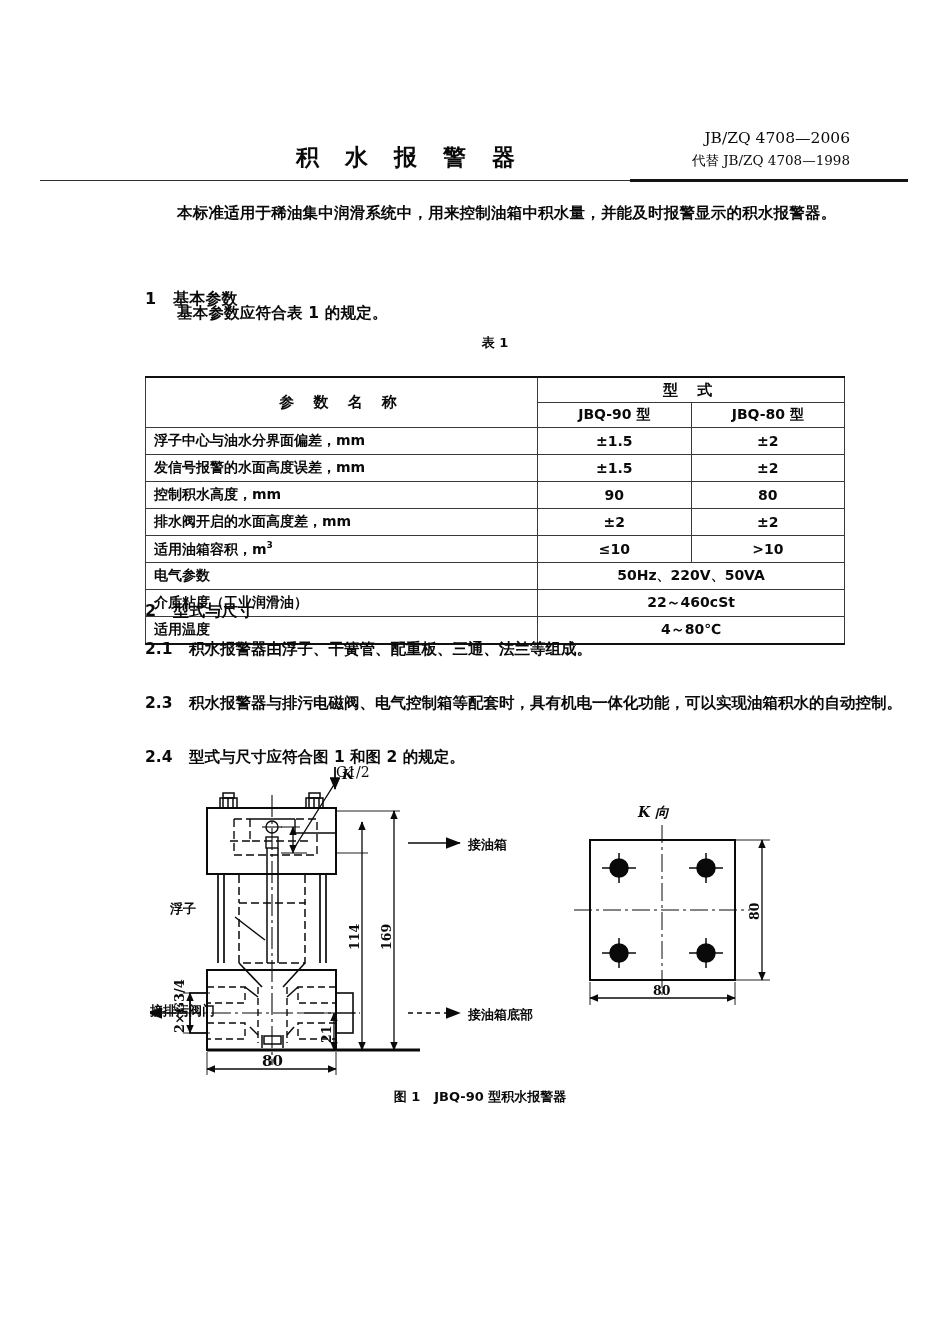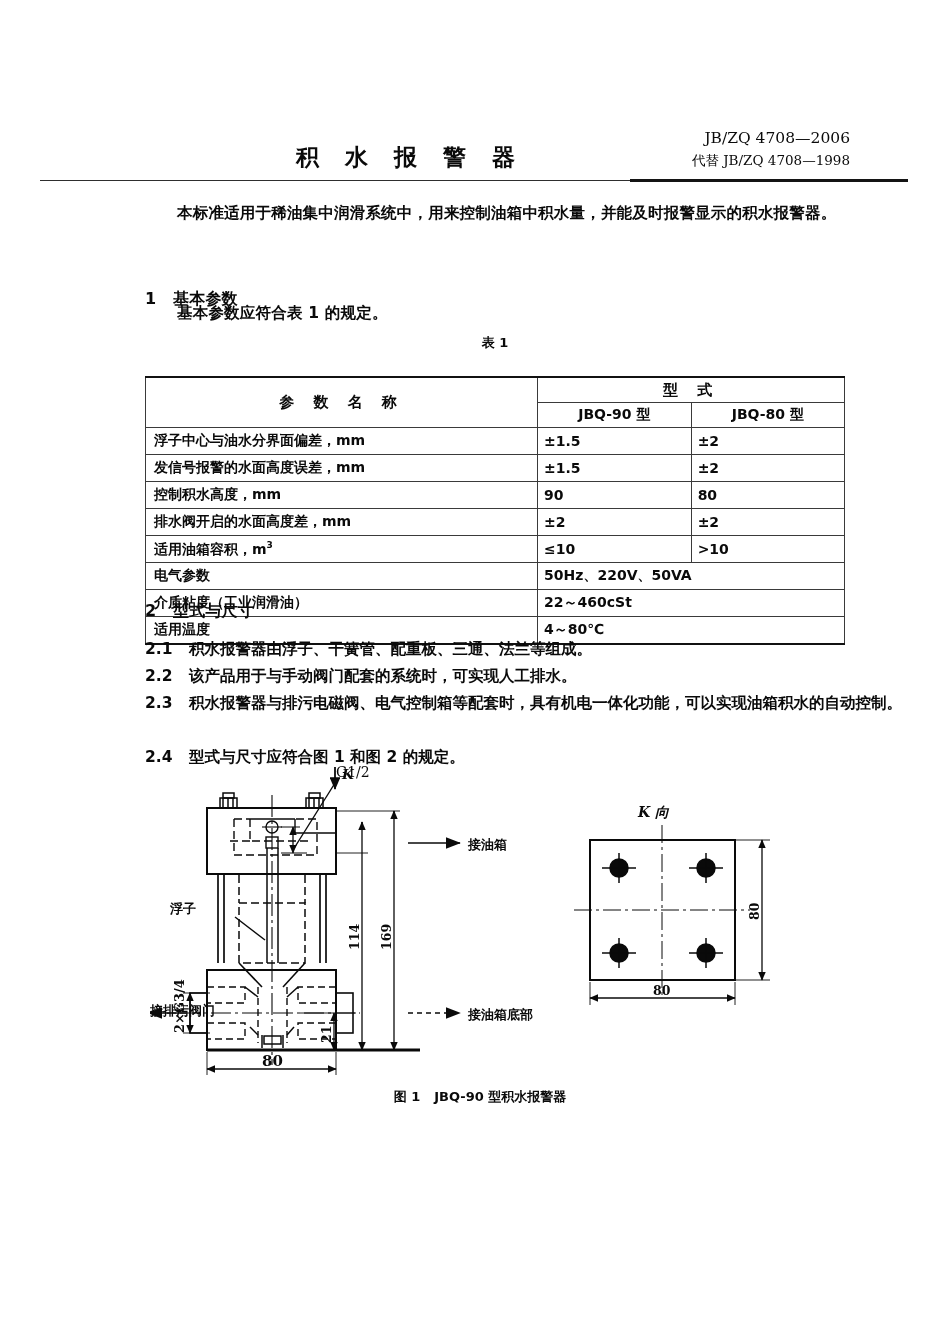--- a/index.html
+++ b/index.html
@@ -131,21 +131,21 @@
     font-weight: bold;
   }
   table.spec .topline  { border-top: 2.6px solid #111; }
   table.spec .botline  { border-bottom: 2.6px solid #111; }
   table.spec .name-col {
     text-align: left;
     padding-left: 8px;
     height: 22px;
     font-size: 14px;
   }
-  table.spec .ctr { }
+  table.spec .ctr { text-align: center; }
   table.spec .hdr-name {
     text-align: center;
     letter-spacing: 7px;
     font-size: 15px;
     vertical-align: middle;
   }
   table.spec .hdr-type {
     text-align: center;
     letter-spacing: 7px;
     font-size: 15px;
@@ -289,21 +289,20 @@
       <tr>
         <td class="name-col botline">适用温度</td>
         <td class="ctr botline" colspan="2">4～80℃</td>
       </tr>
     </tbody>
   </table>
 
   <div class="para sec2"><span class="num">2</span><span>型式与尺寸</span></div>
 
   <div class="cl cl-21"><span class="n">2.1</span><span>积水报警器由浮子、干簧管、配重板、三通、法兰等组成。</span></div>
-  <div class="cl cl-22"><span class="n">2.2</span><span>该产品用于与手动阀门配套的系统时，可实现人工排水。</span></div>
   <div class="cl cl-23"><span class="n">2.3</span><span>积水报警器与排污电磁阀、电气控制箱等配套时，具有机电一体化功能，可以实现油箱积水的自动控制。</span></div>
   <div class="cl cl-24"><span class="n">2.4</span><span>型式与尺寸应符合图 1 和图 2 的规定。</span></div>
 
   <div class="figure-wrap">
     <svg class="drawing" width="700" height="345" viewBox="0 0 700 345" xmlns="http://www.w3.org/2000/svg">
       <defs>
         <marker id="ar" markerWidth="9" markerHeight="7" refX="8.5" refY="3.5" orient="auto">
           <polygon points="0 0, 9 3.5, 0 7" fill="#0a0a0a"></polygon>
         </marker>
         <marker id="arS" markerWidth="7" markerHeight="6" refX="6.5" refY="3" orient="auto">

